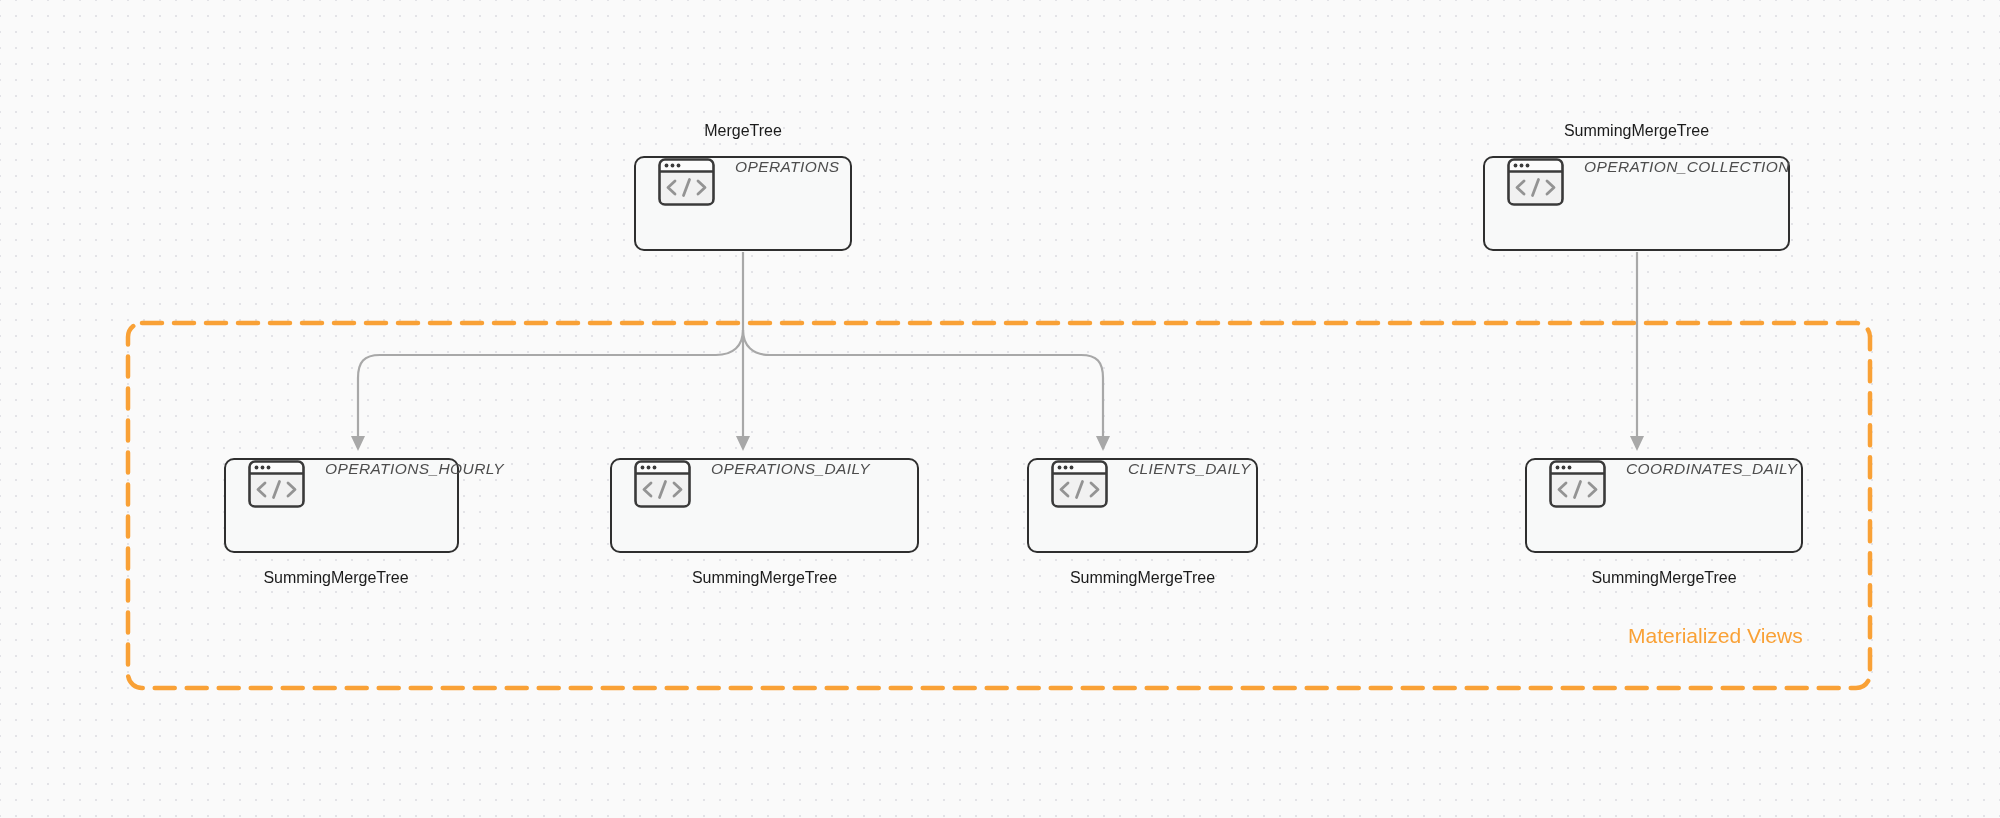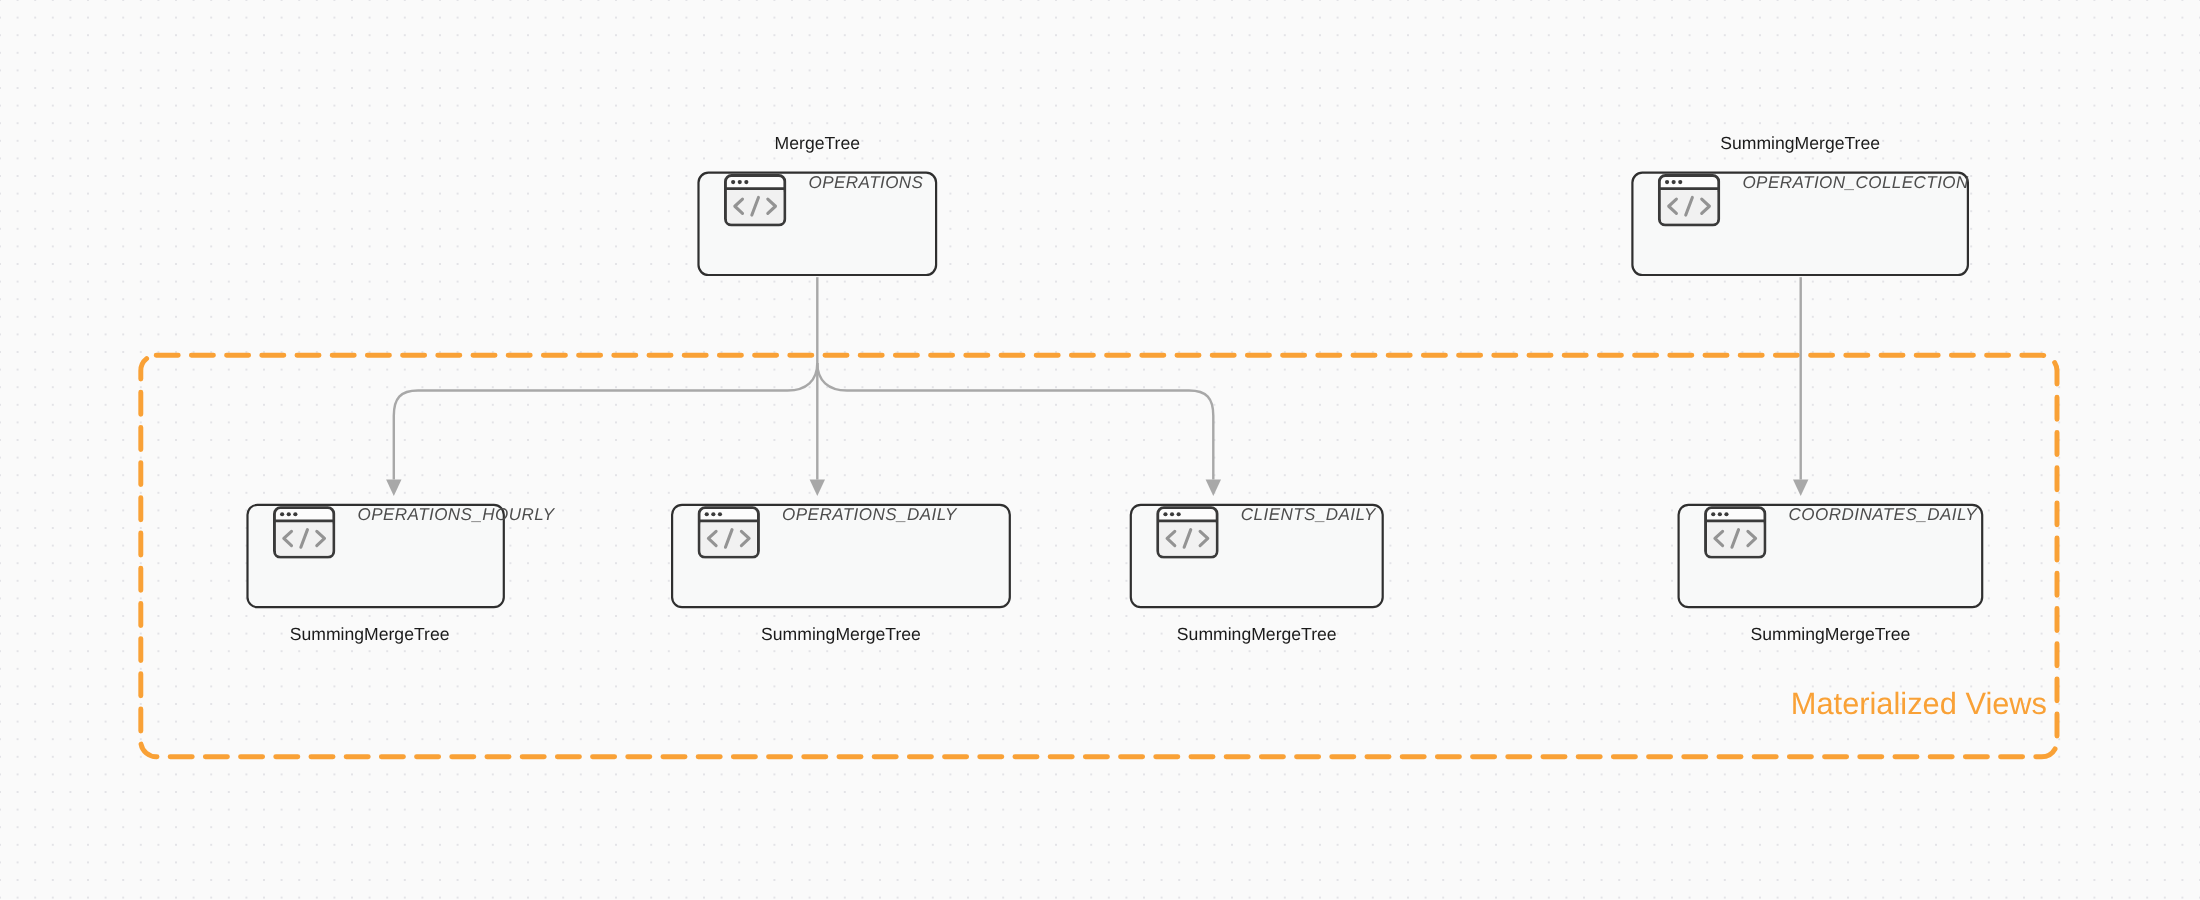--- a/index.html
+++ b/index.html
@@ -64,21 +64,21 @@
     font-style:italic;
     font-weight:500;
     letter-spacing:0.4px;
     color:var(--table-text);
     white-space:nowrap;
   }
   .icon{display:block;line-height:0;}
   .region-label{
     position:absolute;
     left:1628px;top:624px;
-    font-size:28px;
+    font-size:21px;
     font-weight:500;
     color:var(--accent);
     white-space:nowrap;
   }
 </style>
 </head>
 <body>
 
 <div class="canvas">
 

